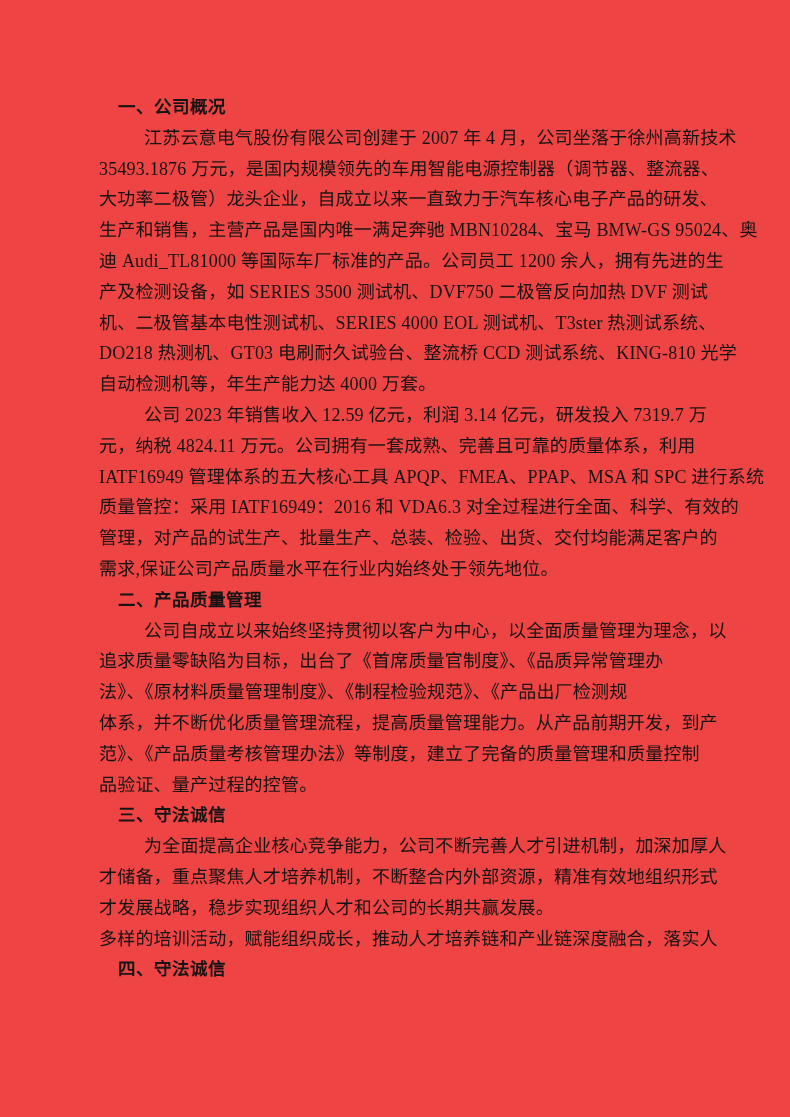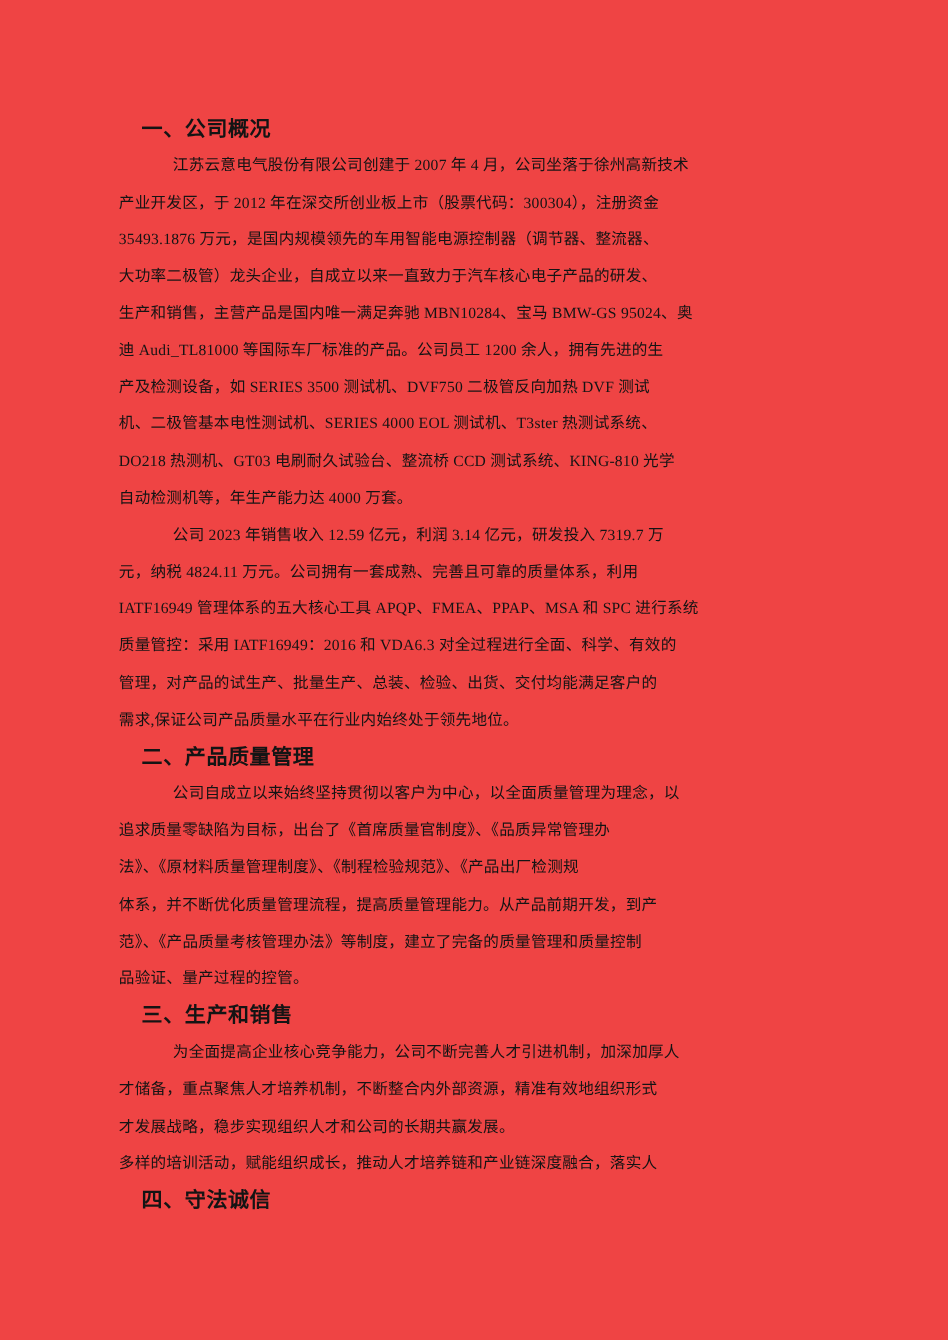--- a/index.html
+++ b/index.html
@@ -26,37 +26,36 @@
   }
   .section-heading {
     font-size: 17.5px;
     line-height: 30.8px;
     font-weight: bold;
     padding-left: 19px;
     letter-spacing: 0.5px;
     white-space: nowrap;
   }
   .para-line {
-    font-size: 13px;
+    font-size: 18px;
     line-height: 30.8px;
     white-space: nowrap;
     letter-spacing: 0.2px;
   }
   .para-line.first-line {
     padding-left: 45px;
   }
 </style>
 </head>
 <body>
 
 <div class="page">
   <div class="doc-body" id="doc-body">
       <div class="section-heading">一、公司概况</div>
       <div class="para-line first-line">江苏云意电气股份有限公司创建于 2007 年 4 月，公司坐落于徐州高新技术</div>
-      <div class="para-line">产业开发区，于 2012 年在深交所创业板上市（股票代码：300304），注册资金</div>
       <div class="para-line">35493.1876 万元，是国内规模领先的车用智能电源控制器（调节器、整流器、</div>
       <div class="para-line">大功率二极管）龙头企业，自成立以来一直致力于汽车核心电子产品的研发、</div>
       <div class="para-line">生产和销售，主营产品是国内唯一满足奔驰 MBN10284、宝马 BMW-GS 95024、奥</div>
       <div class="para-line">迪 Audi_TL81000 等国际车厂标准的产品。公司员工 1200 余人，拥有先进的生</div>
       <div class="para-line">产及检测设备，如 SERIES 3500 测试机、DVF750 二极管反向加热 DVF 测试</div>
       <div class="para-line">机、二极管基本电性测试机、SERIES 4000 EOL 测试机、T3ster 热测试系统、</div>
       <div class="para-line">DO218 热测机、GT03 电刷耐久试验台、整流桥 CCD 测试系统、KING-810 光学</div>
       <div class="para-line">自动检测机等，年生产能力达 4000 万套。</div>
       <div class="para-line first-line">公司 2023 年销售收入 12.59 亿元，利润 3.14 亿元，研发投入 7319.7 万</div>
       <div class="para-line">元，纳税 4824.11 万元。公司拥有一套成熟、完善且可靠的质量体系，利用</div>
@@ -64,20 +63,20 @@
       <div class="para-line">质量管控：采用 IATF16949：2016 和 VDA6.3 对全过程进行全面、科学、有效的</div>
       <div class="para-line">管理，对产品的试生产、批量生产、总装、检验、出货、交付均能满足客户的</div>
       <div class="para-line">需求,保证公司产品质量水平在行业内始终处于领先地位。</div>
       <div class="section-heading">二、产品质量管理</div>
       <div class="para-line first-line">公司自成立以来始终坚持贯彻以客户为中心，以全面质量管理为理念，以</div>
       <div class="para-line">追求质量零缺陷为目标，出台了《首席质量官制度》、《品质异常管理办</div>
       <div class="para-line">法》、《原材料质量管理制度》、《制程检验规范》、《产品出厂检测规</div>
       <div class="para-line">体系，并不断优化质量管理流程，提高质量管理能力。从产品前期开发，到产</div>
       <div class="para-line">范》、《产品质量考核管理办法》等制度，建立了完备的质量管理和质量控制</div>
       <div class="para-line">品验证、量产过程的控管。</div>
-      <div class="section-heading">三、生产和销售</div>
+      <div class="section-heading">三、守法诚信</div>
       <div class="para-line first-line">为全面提高企业核心竞争能力，公司不断完善人才引进机制，加深加厚人</div>
       <div class="para-line">才储备，重点聚焦人才培养机制，不断整合内外部资源，精准有效地组织形式</div>
       <div class="para-line">才发展战略，稳步实现组织人才和公司的长期共赢发展。</div>
       <div class="para-line">多样的培训活动，赋能组织成长，推动人才培养链和产业链深度融合，落实人</div>
       <div class="section-heading">四、守法诚信</div>
     </div>
 </div>
 
 </body></html>

